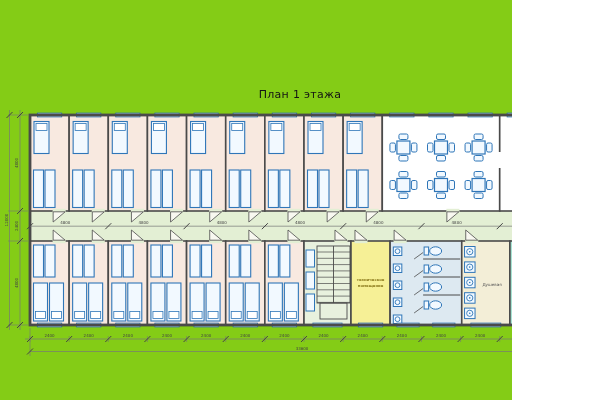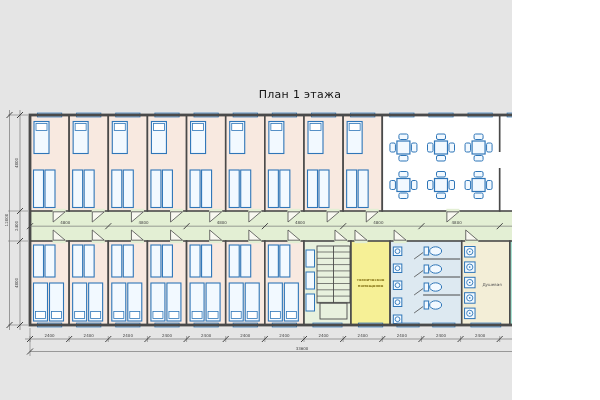--- a/index.html
+++ b/index.html
@@ -1,16 +1,16 @@
 <!DOCTYPE html>
 <html><head>
 <meta charset="utf-8">
 <style>
   html,body{margin:0;padding:0;background:#fff;}
-  .canvas{position:relative;width:512px;height:400px;background:#e5e5e5;overflow:hidden;
+  .canvas{position:relative;width:512px;height:400px;background:#84cc16;overflow:hidden;
           font-family:"DejaVu Sans",sans-serif;}
   .plan-title{position:absolute;left:0;top:88px;width:600px;text-align:center;
               font-size:11px;color:#141414;letter-spacing:.3px;}
   svg{position:absolute;left:0;top:0;}
   text{font-family:"DejaVu Sans",sans-serif;}
 </style>
 </head>
 <body>
 
 <div class="canvas">

